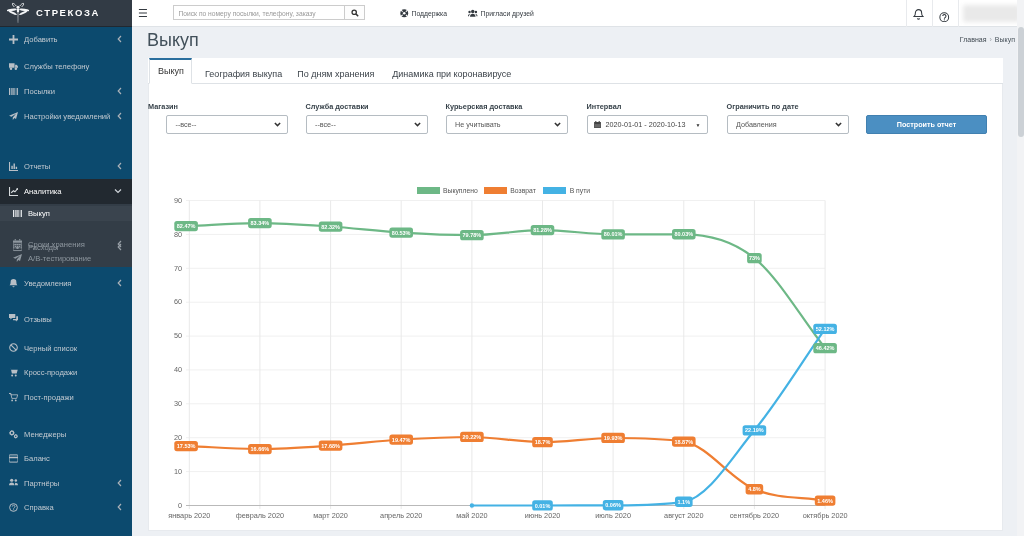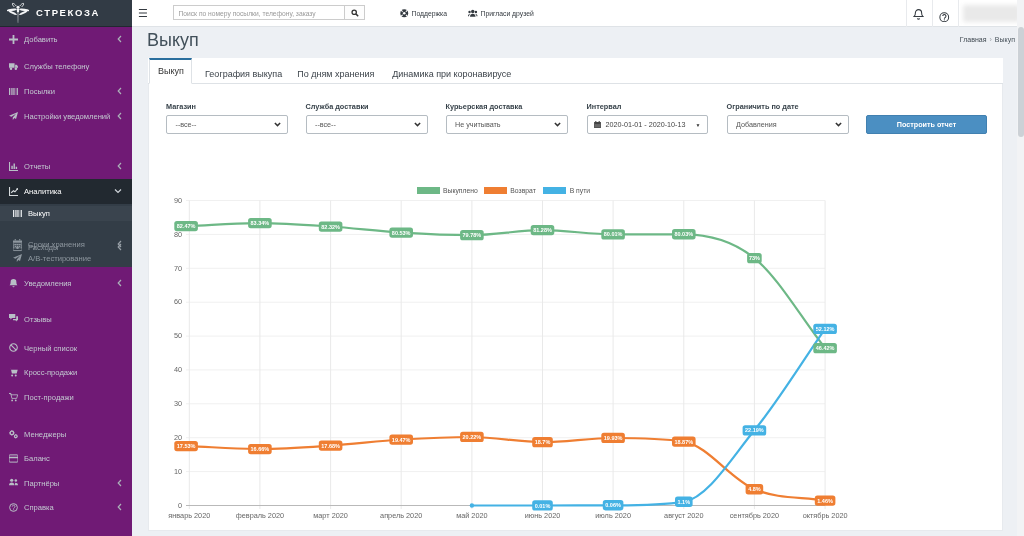--- a/index.html
+++ b/index.html
@@ -1,19 +1,19 @@
 <!DOCTYPE html>
 <html lang="ru"><head>
 <meta charset="utf-8">
 <style>
 * { margin:0; padding:0; box-sizing:border-box; }
 html,body { width:1024px; height:536px; overflow:hidden; }
 body { font-family:"Liberation Sans", sans-serif; background:#edf0f4; position:relative; }
 
-#sidebar { position:absolute; left:0; top:0; width:132px; height:536px; background:#701a75; z-index:5;text-align:center; }
+#sidebar { position:absolute; left:0; top:0; width:132px; height:536px; background:#0c4a6e; z-index:5;text-align:center; }
 #brand { height:26.5px; border-bottom:1px solid #212830; background:#323b45; display:flex; align-items:center; padding-left:7px; }
 #brand .btxt { color:#fff; font-weight:bold; font-size:9.5px; letter-spacing:1.6px; margin-left:7px; }
 .mi { position:absolute; left:0; width:132px; height:25px; color:#c3cad1; font-size:7.6px; }
 .mi .ico { position:absolute; left:9px; top:50%; transform:translateY(-50%); width:9px; height:9px; display:flex; align-items:center; justify-content:center; }
 .mi .txt { position:absolute; left:24px; top:50%; transform:translateY(-50%); white-space:nowrap; }
 .mi .chev { position:absolute; right:10px; top:50%; transform:translateY(-50%); font-size:7px; color:#aab1b8; }
 .mi svg { display:block; }
 
 #navbar { position:absolute; left:132px; top:0; width:892px; height:27px; background:#fff; border-bottom:1px solid #dfe3e7; z-index:4; }
 #burger { position:absolute; left:6px; top:6.5px; font-size:11px; color:#343a40; }
@@ -343,21 +343,21 @@
 <div id="content">
 <div id="pagetitle">Выкуп</div>
 <div id="crumbs"><a>Главная</a><span class="sep">›</span><span>Выкуп</span></div>
 <div id="card"></div>
 <div id="tabs">
 <div class="tab active" style="left:1.3px;width:43.2px;">Выкуп</div>
 <div class="tabtxt" style="left:57.1px;">География выкупа</div>
 <div class="tabtxt" style="left:149.2px;">По дням хранения</div>
 <div class="tabtxt" style="left:244.2px;">Динамика при коронавирусе</div>
 </div>
-<div class="flabel" style="left:34px;top:74.5px;">Магазин</div>
+<div class="flabel" style="left:16px;top:74.5px;">Магазин</div>
 <div class="fsel" style="left:34px;top:88px;width:122px;">--все--<span class="arr"><svg width="7" height="5" viewBox="0 0 8 5">
           <path d="M1 0.8L4 3.8L7 0.8" fill="none" stroke="#333" stroke-width="1.7"></path>
         </svg></span></div>
 <div class="flabel" style="left:173.5px;top:74.5px;">Служба доставки</div>
 <div class="fsel" style="left:173.5px;top:88px;width:122px;">--все--<span class="arr"><svg width="7" height="5" viewBox="0 0 8 5">
           <path d="M1 0.8L4 3.8L7 0.8" fill="none" stroke="#333" stroke-width="1.7"></path>
         </svg></span></div>
 <div class="flabel" style="left:313.5px;top:74.5px;">Курьерская доставка</div>
 <div class="fsel" style="left:313.5px;top:88px;width:122px;">Не учитывать<span class="arr"><svg width="7" height="5" viewBox="0 0 8 5">
           <path d="M1 0.8L4 3.8L7 0.8" fill="none" stroke="#333" stroke-width="1.7"></path>

